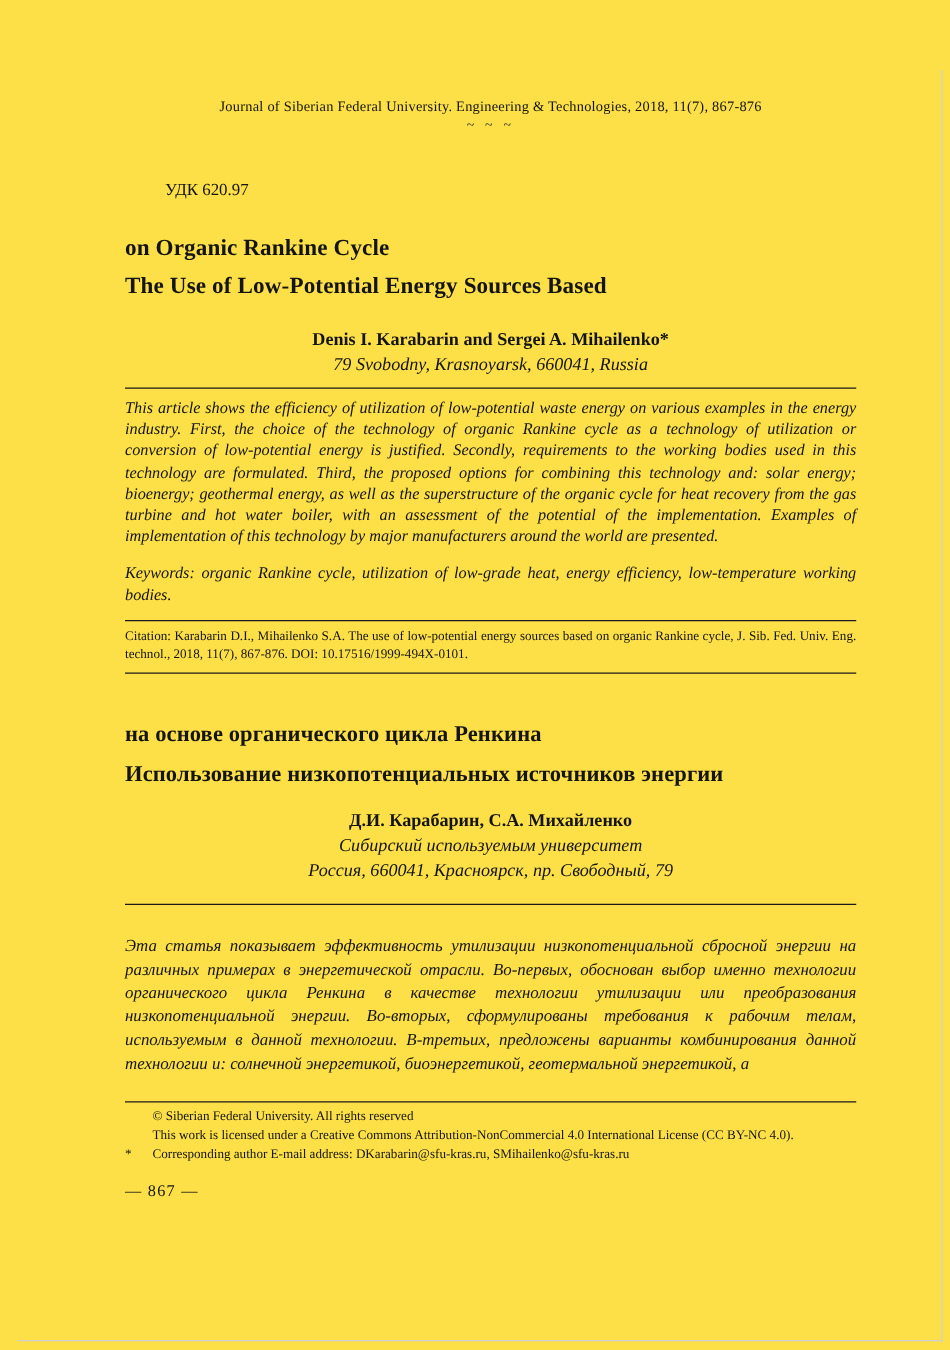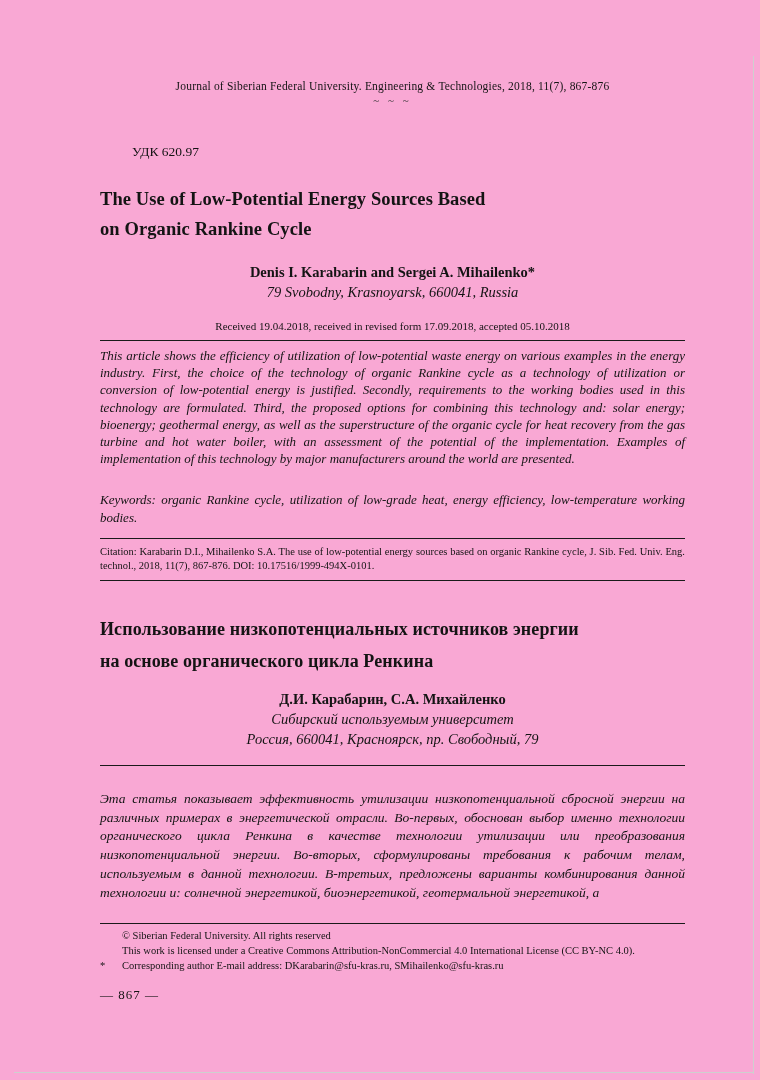--- a/index.html
+++ b/index.html
@@ -6,21 +6,21 @@
   html, body { background: #ffffff; }
   body {
     font-family: "Liberation Serif", serif;
     color: #141414;
     -webkit-font-smoothing: antialiased;
   }
   .page {
     position: relative;
     width: 760px;
     height: 1080px;
-    background: #f9a8d4;
+    background: #fde047;
     overflow: hidden;
   }
   
   .page .edge-right {
     position: absolute; top: 56px; bottom: 6px; right: 6px;
     width: 1px; background: #cfcfcf;
   }
   .page .edge-bottom {
     position: absolute; left: 14px; right: 6px; bottom: 7px;
     height: 1px; background: #cfcfcf;
@@ -89,21 +89,21 @@
   .rule-abstract-ru   { margin-top: 16px; }
 
   .abstract-en {
     margin-top: 6px;
     font-style: italic;
     font-size: 13px;
     line-height: 17.2px;
     text-align: justify;
   }
   .keywords {
-    margin-top: 24px;
+    margin-top: 12px;
     font-style: italic;
     font-size: 13px;
     line-height: 17.2px;
     text-align: justify;
   }
 
   .citation {
     margin-top: 6px;
     font-size: 10.5px;
     line-height: 14.5px;
@@ -155,46 +155,45 @@
   <div class="edge-bottom"></div>
 
   <div class="content">
 
     <div class="journal-header">Journal of Siberian Federal University. Engineering &amp; Technologies, 2018, 11(7), 867-876</div>
     <div class="tilde-divider">~ ~ ~</div>
 
     <div class="udc">УДК 620.97</div>
 
     <h1 class="title-en">
+      <span class="tline">on Organic Rankine Cycle</span>
       <span class="tline">The Use of Low-Potential Energy Sources Based</span>
-      <span class="tline">on Organic Rankine Cycle</span>
     </h1>
 
     <div class="byline byline-en">
       <div class="authors">Denis I. Karabarin and Sergei A. Mihailenko*</div>
       <div class="address">79 Svobodny, Krasnoyarsk, 660041, Russia</div>
     </div>
 
-    <div class="received">Received 19.04.2018, received in revised form 17.09.2018, accepted 05.10.2018</div>
 
     <hr class="rule rule-abstract-en">
 
     <p class="abstract-en">This article shows the efficiency of utilization of low-potential waste energy on various examples in the energy industry. First, the choice of the technology of organic Rankine cycle as a technology of utilization or conversion of low-potential energy is justified. Secondly, requirements to the working bodies used in this technology are formulated. Third, the proposed options for combining this technology and: solar energy; bioenergy; geothermal energy, as well as the superstructure of the organic cycle for heat recovery from the gas turbine and hot water boiler, with an assessment of the potential of the implementation. Examples of implementation of this technology by major manufacturers around the world are presented.</p>
 
     <p class="keywords">Keywords: organic Rankine cycle, utilization of low-grade heat, energy efficiency, low-temperature working bodies.</p>
 
     <hr class="rule rule-citation-top">
 
     <p class="citation">Citation: Karabarin D.I., Mihailenko S.A. The use of low-potential energy sources based on organic Rankine cycle, J. Sib. Fed. Univ. Eng. technol., 2018, 11(7), 867-876. DOI: 10.17516/1999-494X-0101.</p>
 
     <hr class="rule rule-citation-bot">
 
     <h2 class="title-ru title-en">
+      <span class="tline">на основе органического цикла Ренкина</span>
       <span class="tline">Использование низкопотенциальных источников энергии</span>
-      <span class="tline">на основе органического цикла Ренкина</span>
     </h2>
 
     <div class="byline byline-ru">
       <div class="authors">Д.И. Карабарин, С.А. Михайленко</div>
       <div class="affiliation">Сибирский используемым университет</div>
       <div class="address">Россия, 660041, Красноярск, пр. Свободный, 79</div>
     </div>
 
     <hr class="rule rule-abstract-ru">
 

